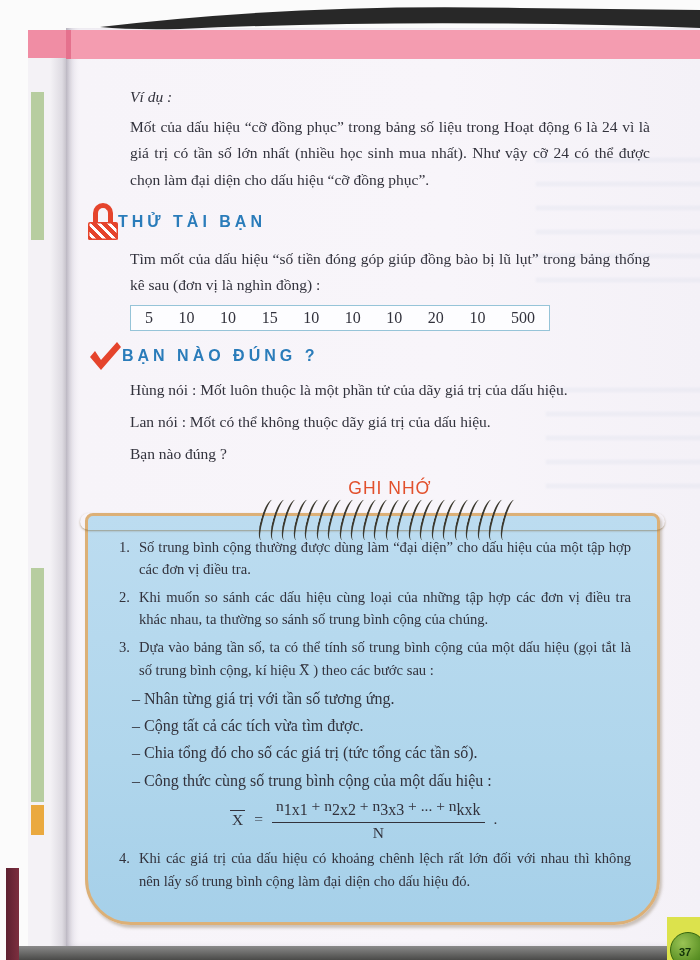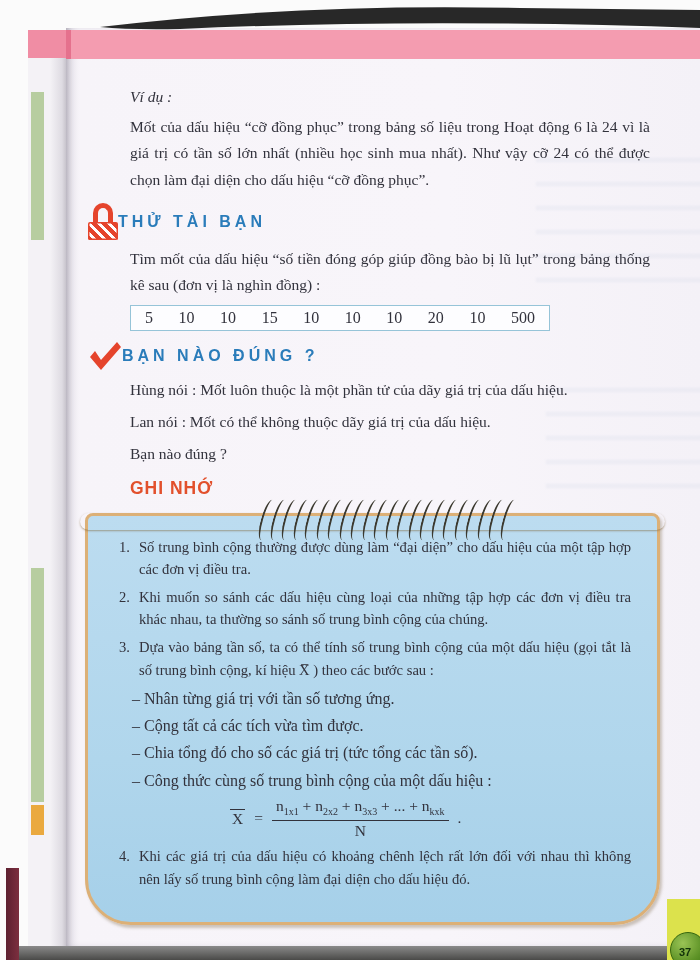--- a/index.html
+++ b/index.html
@@ -46,22 +46,22 @@
     box-shadow:0 0 0 1.5px #e5442c inset;}
 
   
   .checkmark{width:34px;height:30px;flex:none;}
 
   .num-table{display:flex;justify-content:space-between;align-items:center;
     width:390px;border:1.5px solid #96c4d8;background:#fdfdff;
     padding:3px 14px;margin:4px 0 9px 0;font-size:16px;}
   .num-table span{display:inline-block;}
 
-  .ghi-nho{text-align:left;font-family:"Liberation Sans","DejaVu Sans",sans-serif;
-    font-weight:bold;font-size:17.5px;color:#e2502c;letter-spacing:1px;margin:10px 0 10px 0;}
+  .ghi-nho{text-align:center;font-family:"Liberation Sans","DejaVu Sans",sans-serif;
+    font-weight:normal;font-size:17.5px;color:#e2502c;letter-spacing:1px;margin:10px 0 10px 0;}
 
   
   .memo{position:relative;margin-left:-45px;width:575px;margin-top:14px;}
   .rod{position:absolute;top:0;left:-5px;right:-5px;height:17px;border-radius:9px;z-index:3;
     background:linear-gradient(to bottom,#f7e2bd 0%,#ecc astray 0%,#eccd96 35%,#d3a369 70%,#b7854b 100%);
     box-shadow:0 1px 2px rgba(120,90,40,.5);}
   .spirals{position:absolute;top:-14px;left:176px;height:44px;z-index:4;}
   .ring{position:absolute;top:0;width:10px;height:42px;border-left:2.6px solid #3b392f;
     border-radius:50%;transform:rotate(16deg);}
   .memo-inner{position:relative;margin-top:9px;z-index:2;
@@ -73,30 +73,30 @@
   .memo-inner .item .num{flex:none;width:20px;text-align:right;}
   .memo-inner .item .txt{text-align:justify;flex:1;}
   .steps{margin:2px 0 2px 22px;font-size:16px;line-height:1.52;}
   .steps div{margin-bottom:3px;}
 
   .formula{display:flex;align-items:center;gap:9px;margin:4px 0 6px 120px;font-size:15.5px;}
   .xbar{border-top:1.6px solid #32323c;padding:1px 2px 0 2px;line-height:1;}
   .frac{display:inline-block;text-align:center;line-height:1.15;}
   .frac .numer{display:block;border-bottom:1.6px solid #32323c;padding:0 4px 2px 4px;}
   .frac .denom{display:block;padding-top:1px;}
-  sub{font-size:10px;}
+  sub{font-size:16px;}
 
   
   .ghost{position:absolute;pointer-events:none;opacity:.5;filter:blur(1.6px);
     background:repeating-linear-gradient(180deg,rgba(95,125,175,.14) 0 4px,transparent 4px 24px);}
   .g1{left:470px;top:130px;width:230px;height:130px;}
   .g2{left:480px;top:360px;width:200px;height:110px;}
 
   
-  .page-tab{position:absolute;right:0;bottom:0;width:33px;height:61px;background:#dce24c;z-index:8;}
+  .page-tab{position:absolute;right:0;bottom:0;width:33px;height:43px;background:#dce24c;z-index:8;}
   .tab-circle{position:absolute;right:-6px;bottom:-8px;width:34px;height:34px;border-radius:50%;
     background:radial-gradient(circle at 35% 30%,#9ac455,#5d9226 60%,#3f7714);
     border:1.5px solid #35660f;display:flex;align-items:center;justify-content:center;}
   .tab-circle span{font-family:"Liberation Sans","DejaVu Sans",sans-serif;font-size:11px;
     font-weight:bold;color:#11320a;margin:4px 6px 0 0;}
 </style>
 </head>
 <body>
 
 <div class="wrap">

